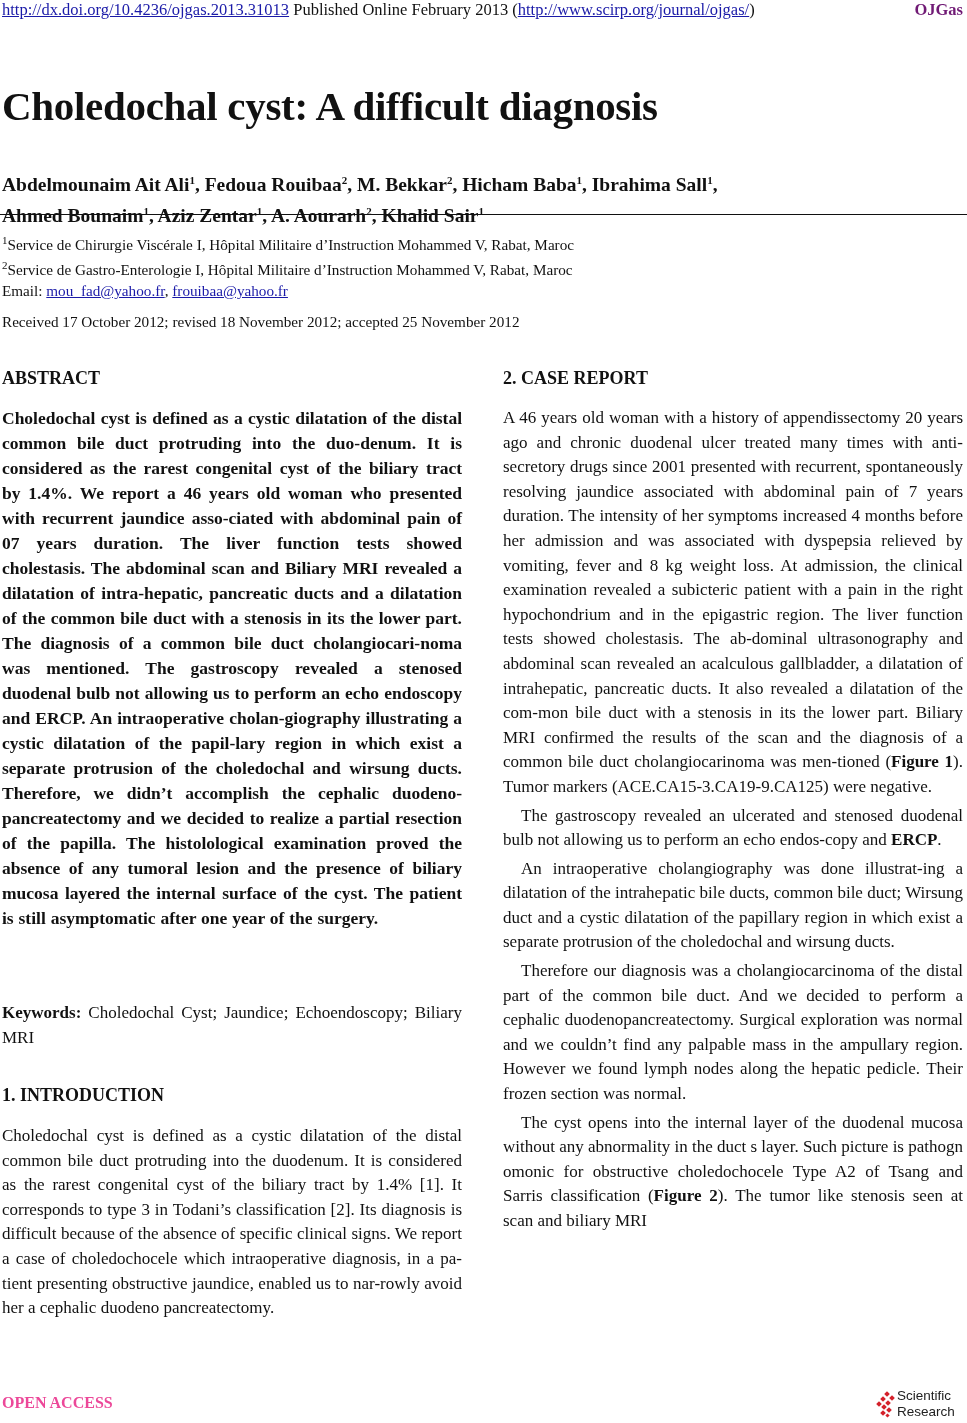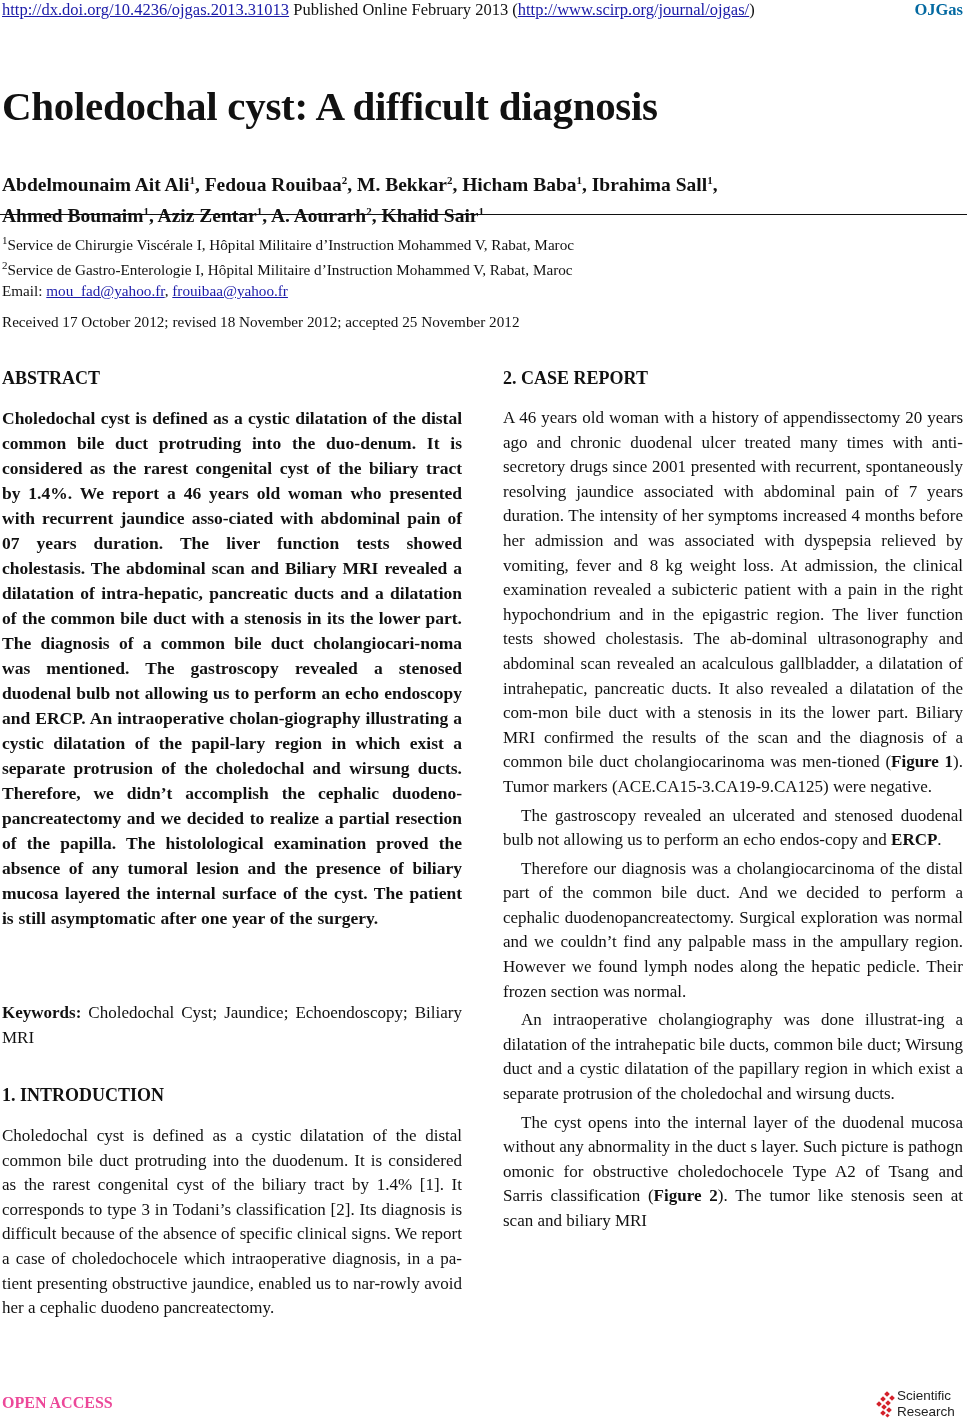--- a/index.html
+++ b/index.html
@@ -2,21 +2,21 @@
 <html><head>
 <meta charset="utf-8">
 <style>
   html, body { margin: 0; padding: 0; background: #fff; }
   body { width: 967px; height: 1423px; position: relative; overflow: hidden;
          font-family: "Liberation Serif", serif; color: #111; }
   .abs { position: absolute; }
   a { color: #1a1aa8; text-decoration: underline; }
   .run-head { left: 2px; top: 0; width: 963px; font-size: 16.5px; line-height: 20px; }
   .run-head .journal { font-weight: bold; }
-  .run-head .short { position: absolute; right: 2px; top: 0; color: #0369a1; font-weight: bold; }
+  .run-head .short { position: absolute; right: 2px; top: 0; color: #701a75; font-weight: bold; }
   .title { left: 2px; top: 82px; font-size: 41px; font-weight: bold; letter-spacing: -0.3px; }
   .authors { left: 2px; top: 166px; font-size: 19.5px; font-weight: bold; line-height: 26px; }
   .authors sup, .affils sup { font-size: 11px; }
   .rule { left: 0; top: 214px; width: 967px; height: 0; border-top: 1.6px solid #111; }
   .affils { left: 2px; top: 230px; font-size: 15.2px; line-height: 21px; }
   .received { left: 2px; top: 313px; font-size: 15.2px; text-align: right; }
   .col { width: 460px; text-align: justify; }
   .col-left { left: 2px; }
   .col-right { left: 503px; }
   h2 { margin: 0; font-size: 18px; font-weight: bold; }
@@ -73,22 +73,22 @@
   <b>Keywords:</b><span> Choledochal Cyst; Jaundice; Echoendoscopy; Biliary MRI</span>
 </div>
 
 <h2 class="abs col col-left intro-h">1. INTRODUCTION</h2>
 <div class="abs col col-left intro">Choledochal cyst is defined as a cystic dilatation of the distal common bile duct protruding into the duodenum. It is considered as the rarest congenital cyst of the biliary tract by 1.4% [1]. It corresponds to type 3 in Todani’s classification [2]. Its diagnosis is difficult because of the absence of specific clinical signs. We report a case of choledochocele which intraoperative diagnosis, in a pa-tient presenting obstructive jaundice, enabled us to nar-rowly avoid her a cephalic duodeno pancreatectomy.</div>
 
 <h2 class="abs col col-right case-h">2. CASE REPORT</h2>
 <div class="abs col col-right case">
   <p><span>A 46 years old woman with a history of appendissectomy 20 years ago and chronic duodenal ulcer treated many times with anti-secretory drugs since 2001 presented with recurrent, spontaneously resolving jaundice associated with abdominal pain of 7 years duration. The intensity of her symptoms increased 4 months before her admission and was associated with dyspepsia relieved by vomiting, fever and 8 kg weight loss. At admission, the clinical examination revealed a subicteric patient with a pain in the right hypochondrium and in the epigastric region. The liver function tests showed cholestasis. The ab-dominal ultrasonography and abdominal scan revealed an acalculous gallbladder, a dilatation of intrahepatic, pancreatic ducts. It also revealed a dilatation of the com-mon bile duct with a stenosis in its the lower part. Biliary MRI confirmed the results of the scan and the diagnosis of a common bile duct cholangiocarinoma was men-tioned (</span><b>Figure 1</b><span>). Tumor markers (ACE.CA15-3.CA19-9.CA125) were negative.</span></p>
   <p class="indent"><span>The gastroscopy revealed an ulcerated and stenosed duodenal bulb not allowing us to perform an echo endos-copy and </span><b>ERCP</b><span>.</span></p>
+  <p class="indent">An intraoperative cholangiography was done illustrat-ing a dilatation of the intrahepatic bile ducts, common bile duct; Wirsung duct and a cystic dilatation of the papillary region in which exist a separate protrusion of the choledochal and wirsung ducts.</p>
   <p class="indent">Therefore our diagnosis was a cholangiocarcinoma of the distal part of the common bile duct. And we decided to perform a cephalic duodenopancreatectomy. Surgical exploration was normal and we couldn’t find any palpable mass in the ampullary region. However we found lymph nodes along the hepatic pedicle. Their frozen section was normal.</p>
-  <p class="indent">An intraoperative cholangiography was done illustrat-ing a dilatation of the intrahepatic bile ducts, common bile duct; Wirsung duct and a cystic dilatation of the papillary region in which exist a separate protrusion of the choledochal and wirsung ducts.</p>
   <p class="indent"><span>The cyst opens into the internal layer of the duodenal mucosa without any abnormality in the duct s layer. Such picture is pathogn omonic for obstructive choledochocele Type A2 of Tsang and Sarris classification (</span><b>Figure 2</b><span>). The tumor like stenosis seen at scan and biliary MRI</span></p>
 </div>
 
 <div class="abs footer-oa">OPEN ACCESS</div>
 <div class="abs logo">
   <svg width="22" height="30" viewBox="0 0 22 30" style="position:absolute;left:0;top:2px;">
     <g fill="#d4202a">
       <rect x="10" y="2" width="4" height="4" transform="rotate(45 12 4)"></rect>
       <rect x="15" y="6" width="4" height="4" transform="rotate(45 17 8)"></rect>
       <rect x="6" y="7" width="4" height="4" transform="rotate(45 8 9)"></rect>

